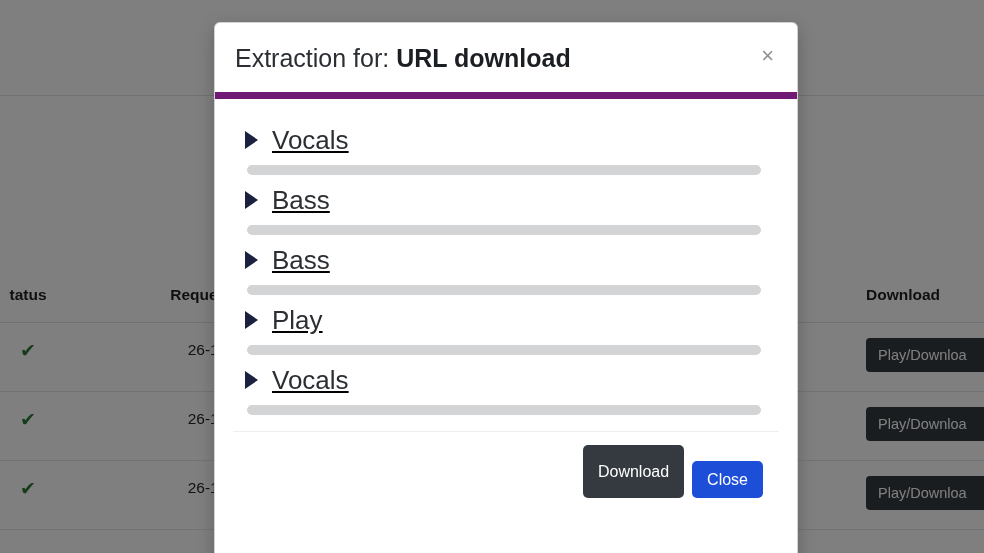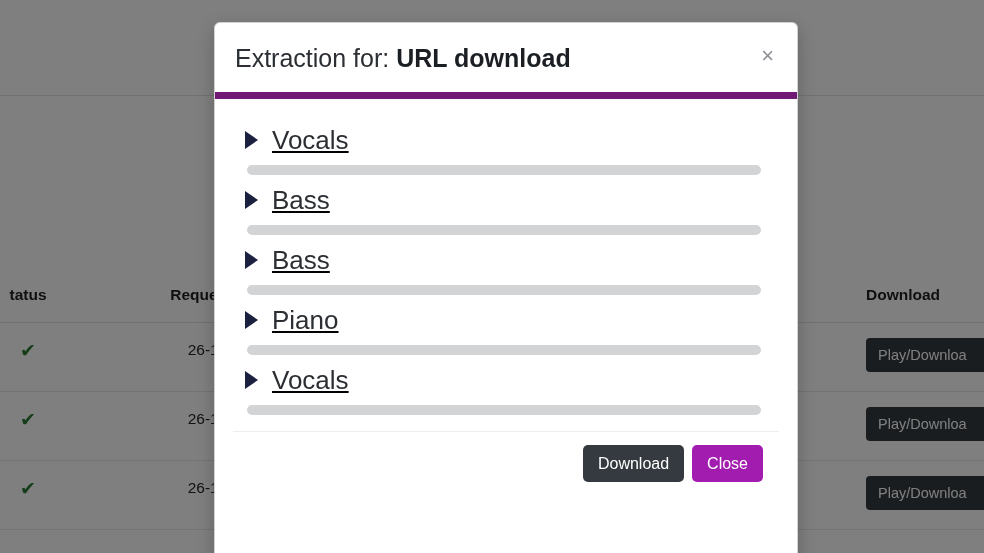--- a/index.html
+++ b/index.html
@@ -159,21 +159,21 @@
     border: none;
     border-radius: 5px;
     font-size: 16px;
     line-height: 1.2;
     padding: 9px 15px;
     color: #ffffff;
     cursor: pointer;
     font-family: "Liberation Sans", sans-serif;
   }
   .btn-dark { background: #343a40; }
-  .btn-secondary { background: #a21caf; }
+  .btn-secondary { background: #1d4ed8; margin-top: 16px; }
 </style>
 </head>
 <body>
 
 <div id="page">
 
   <div id="bg-page">
     <div class="bg-toprule"></div>
 
     <div class="bg-table">
@@ -247,21 +247,21 @@
         <div class="stem-head">
           <span class="play-tri"></span>
           <span class="stem-label">Bass</span>
         </div>
         <div class="progress"></div>
       </div>
 
       <div class="stem">
         <div class="stem-head">
           <span class="play-tri"></span>
-          <span class="stem-label">Piano</span>
+          <span class="stem-label">Play</span>
         </div>
         <div class="progress"></div>
       </div>
 
       <div class="stem">
         <div class="stem-head">
           <span class="play-tri"></span>
           <span class="stem-label">Vocals</span>
         </div>
         <div class="progress"></div>

